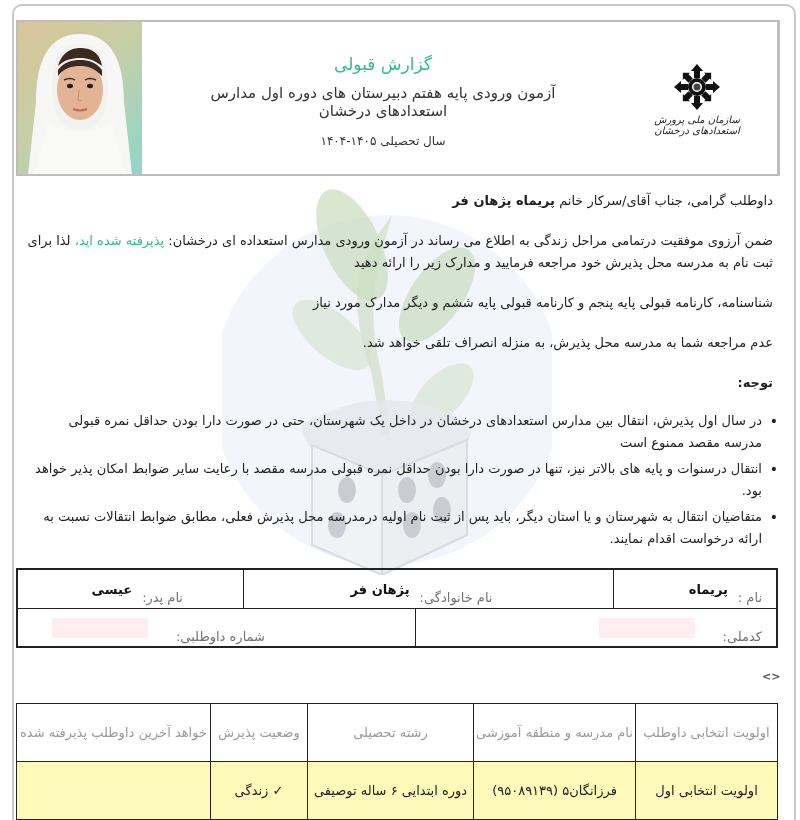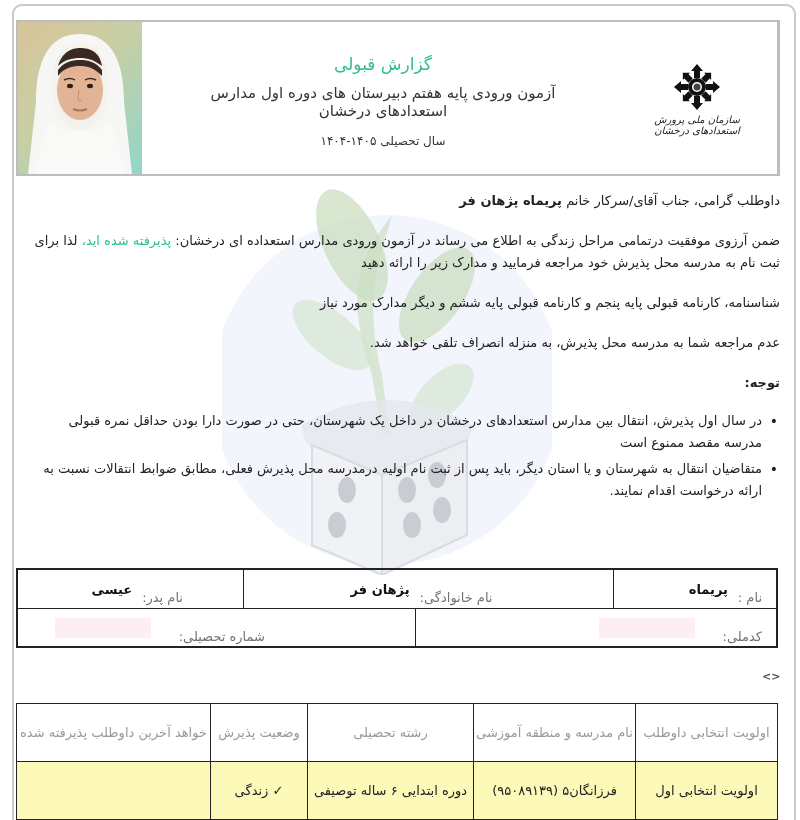--- a/index.html
+++ b/index.html
@@ -34,21 +34,21 @@
     }
     .logo { position: absolute; left: 624px; top: 40px; width: 110px; height: 80px; }
     .logo-caption {
       position: absolute; left: 0; top: 52px; width: 110px; text-align: center;
       font-size: 10px; font-style: italic; color: #222; direction: rtl;
     }
 
     .watermark { position: absolute; left: 222px; top: 175px; width: 330px; height: 400px; pointer-events: none; }
 
     .content { position: absolute; left: 30px; top: 190px; width: 750px; direction: rtl; font-size: 13px; line-height: 22px; color: #222; }
-    .p { position: absolute; right: 0; width: 750px; text-align: right; margin-left: 33px; }
+    .p { position: absolute; right: 7px; width: 750px; text-align: right; margin-left: 33px; }
     .p-greet { top: 0; }
     .p-main { top: 40px; }
     .p-docs { top: 102px; }
     .p-warn { top: 142px; }
     .p-note { top: 182px; font-weight: bold; }
     .green { color: #2ebf8a; }
     .bold { font-weight: bold; }
 
     .notes { position: absolute; right: 0; top: 220px; width: 745px; list-style: none; }
     .notes li { position: relative; padding-right: 18px; text-align: right; line-height: 22px; margin-bottom: 4px; }
@@ -165,20 +165,21 @@
   <div class="p p-main">
     <span>ضمن آرزوی موفقیت درتمامی مراحل زندگی به اطلاع می رساند در آزمون ورودی مدارس استعداده ای درخشان:</span>
     <span class="green">پذیرفته شده اید،</span>
     <span>لذا برای ثبت نام به مدرسه محل پذیرش خود مراجعه فرمایید و مدارک زیر را ارائه دهید</span>
   </div>
   <div class="p p-docs">شناسنامه، کارنامه قبولی پایه پنجم و کارنامه قبولی پایه ششم و دیگر مدارک مورد نیاز</div>
   <div class="p p-warn">عدم مراجعه شما به مدرسه محل پذیرش، به منزله انصراف تلقی خواهد شد.</div>
   <div class="p p-note">توجه:</div>
   <ul class="notes">
     <li>در سال اول پذیرش، انتقال بین مدارس استعدادهای درخشان در داخل یک شهرستان، حتی در صورت دارا بودن حداقل نمره قبولی مدرسه مقصد ممنوع است</li>
+    <li>انتقال درسنوات و پایه های بالاتر نیز، تنها در صورت دارا بودن حداقل نمره قبولی مدرسه مقصد با رعایت سایر ضوابط امکان پذیر خواهد بود.</li>
     <li>متقاضیان انتقال به شهرستان و یا استان دیگر، باید پس از ثبت نام اولیه درمدرسه محل پذیرش فعلی، مطابق ضوابط انتقالات نسبت به ارائه درخواست اقدام نمایند.</li>
   </ul>
 </div>
 
 <div class="info">
   <div class="info-row r1">
     <div class="cell c-name">
       <span class="lbl">نام :</span>
       <span class="val">پریماه</span>
     </div>
@@ -190,21 +191,21 @@
       <span class="lbl">نام پدر:</span>
       <span class="val">عیسی</span>
     </div>
   </div>
   <div class="info-row r2">
     <div class="cell c-nid">
       <span class="lbl">کدملی:</span>
       <span class="redacted"></span>
     </div>
     <div class="cell c-cand">
-      <span class="lbl">شماره تحصیلی:</span>
+      <span class="lbl">شماره داوطلبی:</span>
       <span class="redacted"></span>
     </div>
   </div>
 </div>
 
 <div class="toggle">&lt;&gt;</div>
 
 <div class="row-glow"></div>
 
 <table class="results">

